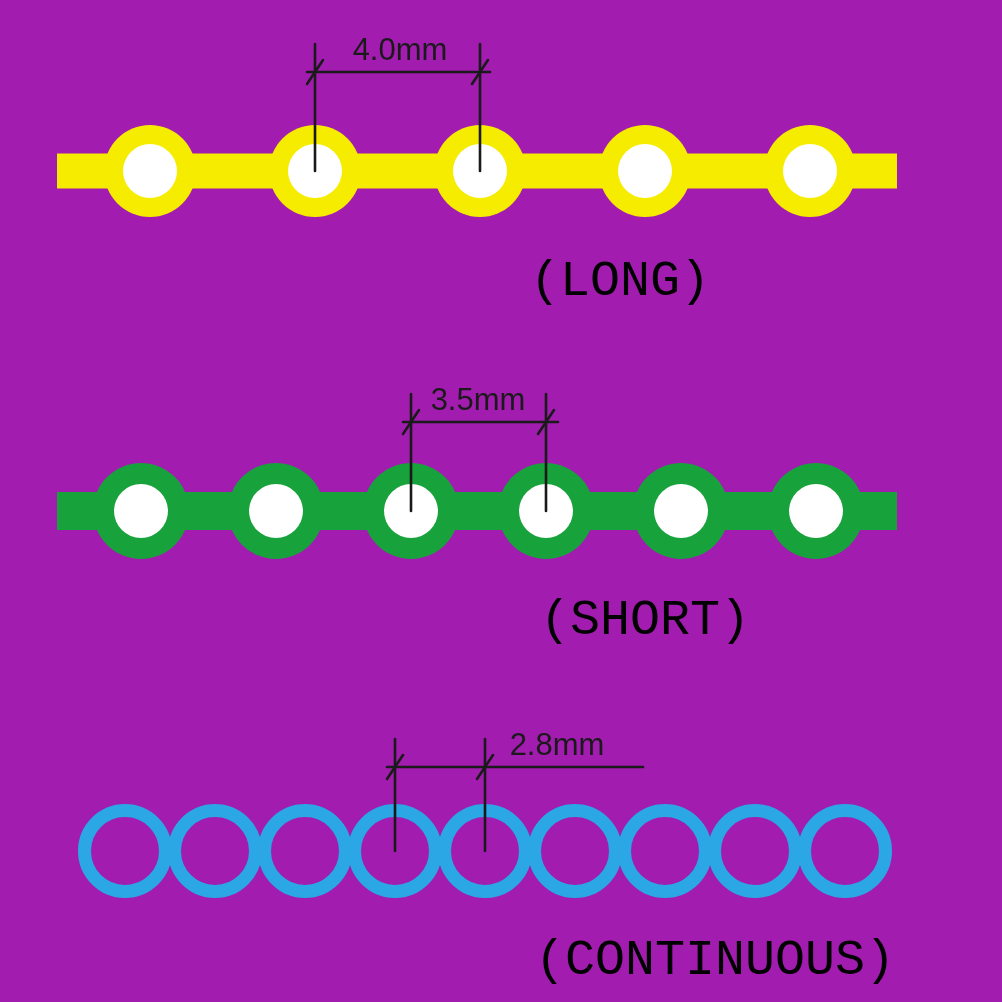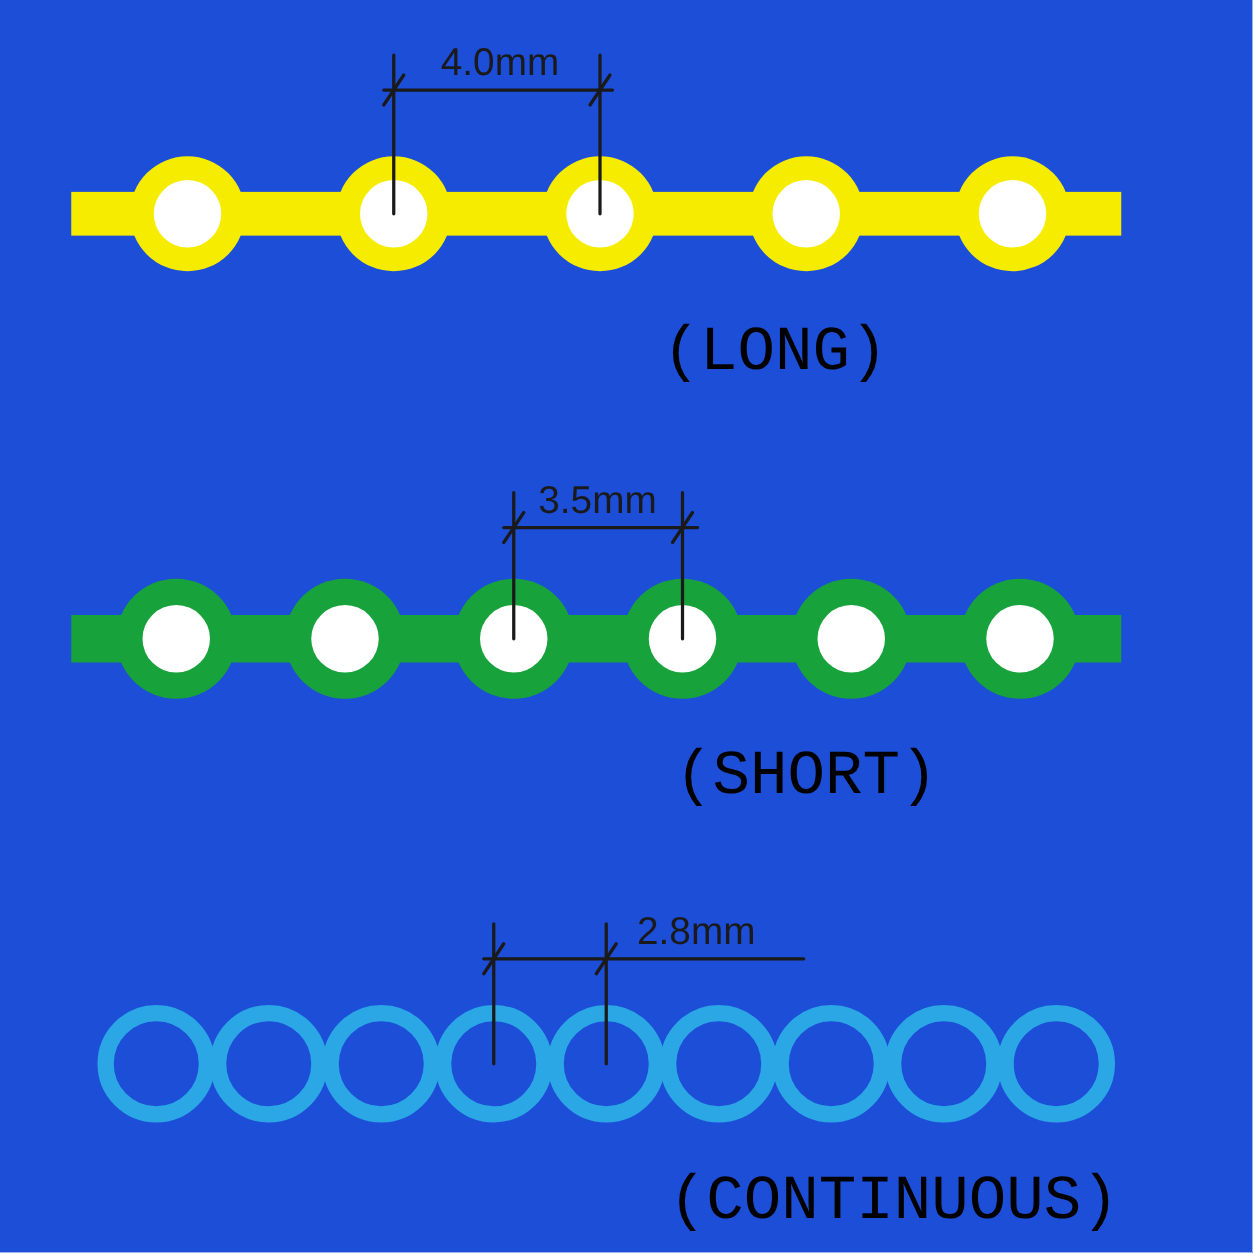--- a/index.html
+++ b/index.html
@@ -4,21 +4,21 @@
 <style>
   html, body {
     margin: 0;
     padding: 0;
     background: #ffffff;
   }
   .canvas {
     position: relative;
     width: 1002px;
     height: 1002px;
-    background: #1d4ed8;
+    background: #a21caf;
     overflow: hidden;
     font-family: "Liberation Sans", sans-serif;
   }
   .canvas svg {
     position: absolute;
     left: 0;
     top: 0;
     display: block;
   }
   .dim-text {

